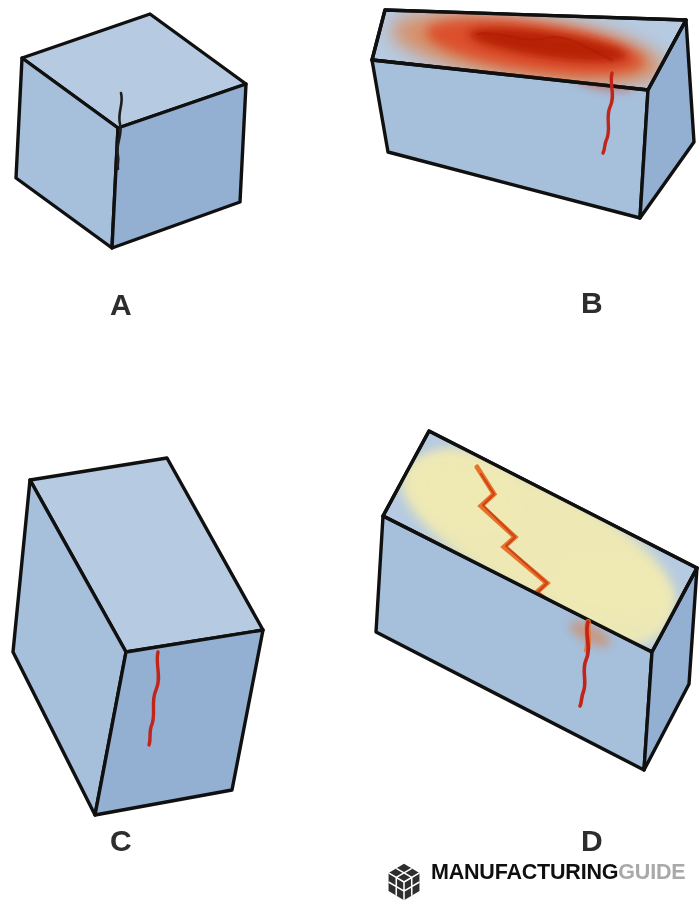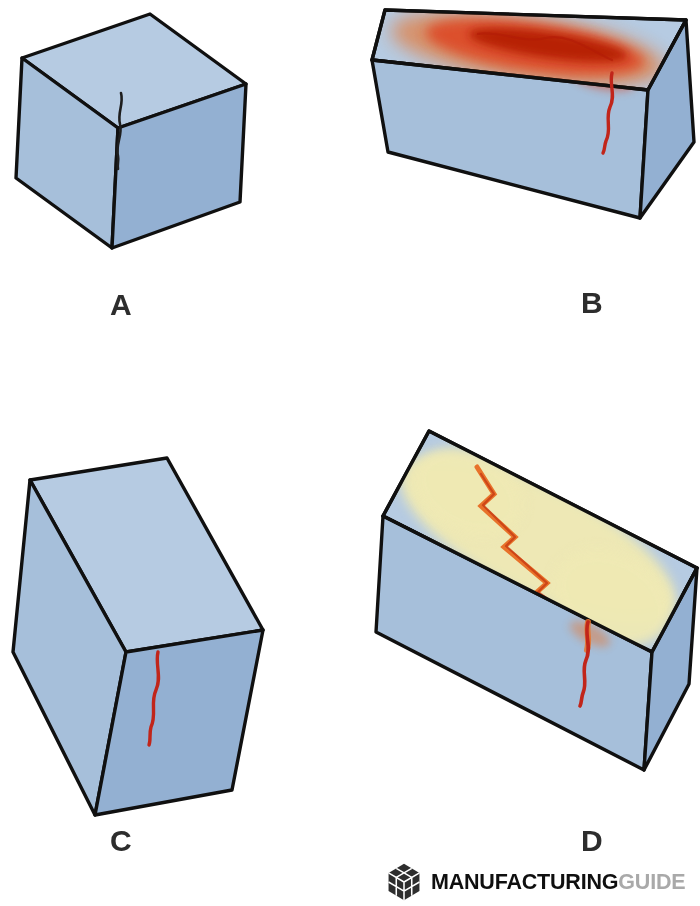--- a/index.html
+++ b/index.html
@@ -15,21 +15,21 @@
   .crack-dark{stroke:var(--crack-dark);stroke-width:2.6;}
   .crack-red{stroke:var(--crack-red);stroke-width:3.4;}
   .crack-core{stroke:var(--penetrant-deep);stroke-width:2.2;}
   .crack-orange{stroke:var(--penetrant-orange);stroke-width:5;fill:none;stroke-linejoin:miter;stroke-linecap:round;}
   .blob-red{fill:var(--penetrant-red);}
   .blob-deep{fill:var(--penetrant-deep);}
   .blob-orange{fill:var(--penetrant-orange);}
   .blob-yellow{fill:var(--developer-yellow);}
   .label{position:absolute;transform:translateX(-50%);font-size:30px;font-weight:800;
          color:var(--label);letter-spacing:.5px;}
-  #logo{position:absolute;left:384px;top:860px;display:flex;align-items:center;gap:7px;}
+  #logo{position:absolute;left:384px;top:860px;display:flex;align-items:flex-start;gap:7px;}
   #logo .word{font-size:21.5px;font-weight:800;letter-spacing:-0.2px;white-space:nowrap;}
   #logo .word-bold{color:var(--logo-dark);}
   #logo .word-light{color:var(--logo-gray);}
   .logo-face{fill:var(--logo-icon);}
   .logo-seam{stroke:#ffffff;stroke-width:1.7;fill:none;}
 </style>
 </head>
 <body>
 
 <div id="canvas">

